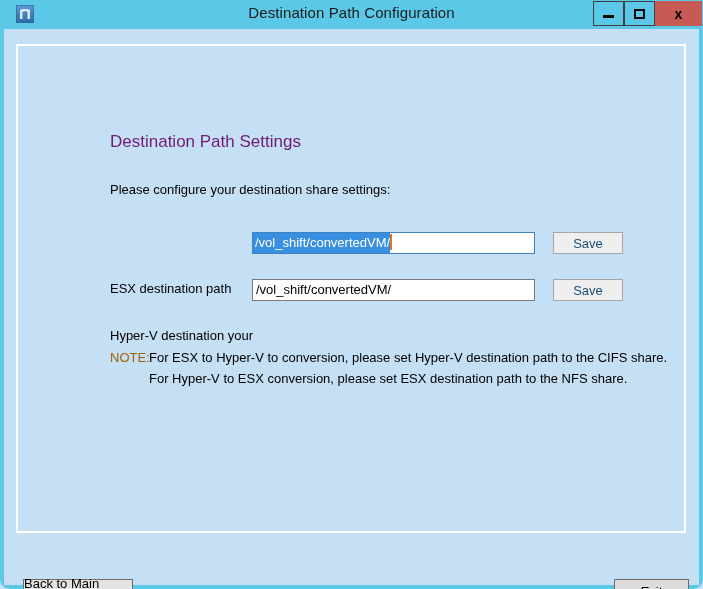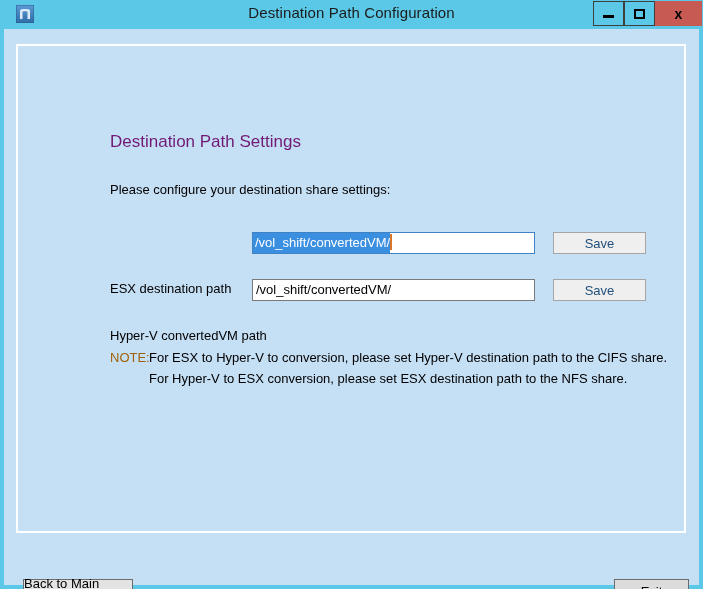--- a/index.html
+++ b/index.html
@@ -15,20 +15,21 @@
   }
 
   
   #window {
     position: absolute;
     left: 0; top: 0;
     width: 703px;
     height: 589px;
     background: #5bc8e8;
     box-sizing: border-box;
+    border-radius: 10px;
   }
 
   
   #titlebar {
     position: absolute;
     left: 0; top: 0;
     width: 703px;
     height: 29px;
     background: #5bc8e8;
   }
@@ -158,21 +159,21 @@
     color: #000;
     font-size: 13px;
     line-height: 20px;
     padding-left: 3px;
     white-space: pre;
   }
 
   .save-button {
     position: absolute;
     left: 549px;
-    width: 93px;
+    width: 70px;
     height: 22px;
     box-sizing: border-box;
     background: #efefef;
     border: 1px solid #a6a6a6;
     color: #1f4e79;
     font-size: 13px;
     font-family: "Liberation Sans", sans-serif;
     display: flex;
     align-items: center;
     justify-content: center;
@@ -274,21 +275,21 @@
     <div id="page-subtitle">Please configure your destination share settings:</div>
 
     <div class="form-label" id="label-esx">ESX destination path</div>
 
     <div id="input-esx-wrap">
       <span id="input-esx-sel">/vol_shift/convertedVM/</span><span id="input-esx-caret"></span>
     </div>
 
     <div class="save-button" id="save-esx">Save</div>
 
-    <div class="form-label" id="label-hv">Hyper-V convertedVM path</div>
+    <div class="form-label" id="label-hv">Hyper-V destination your</div>
 
     <div id="input-hv-wrap">
       <span id="input-hv-text">/vol_shift/convertedVM/</span>
     </div>
 
     <div class="save-button" id="save-hv">Save</div>
 
     <div id="note-label">NOTE:</div>
     <div id="note-line2">For Hyper-V to ESX conversion, please set ESX destination path to the NFS share.</div>
     <div id="note-line1">For ESX to Hyper-V to conversion, please set Hyper-V destination path to the CIFS share.</div>

